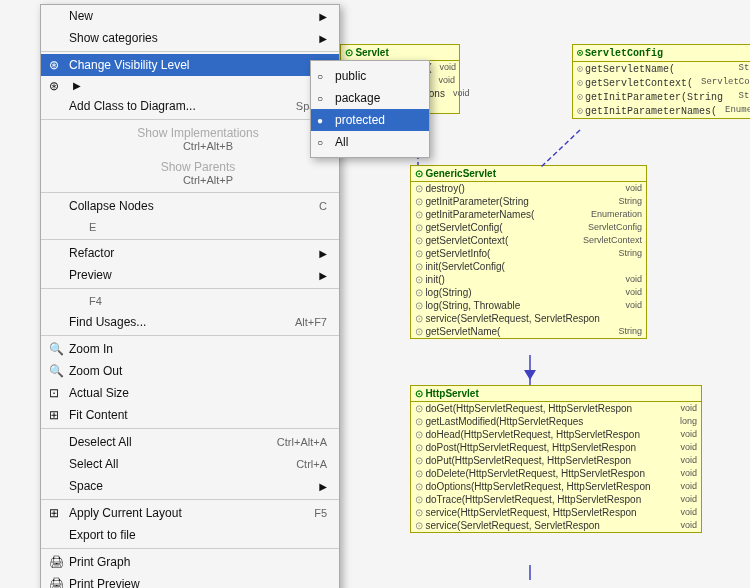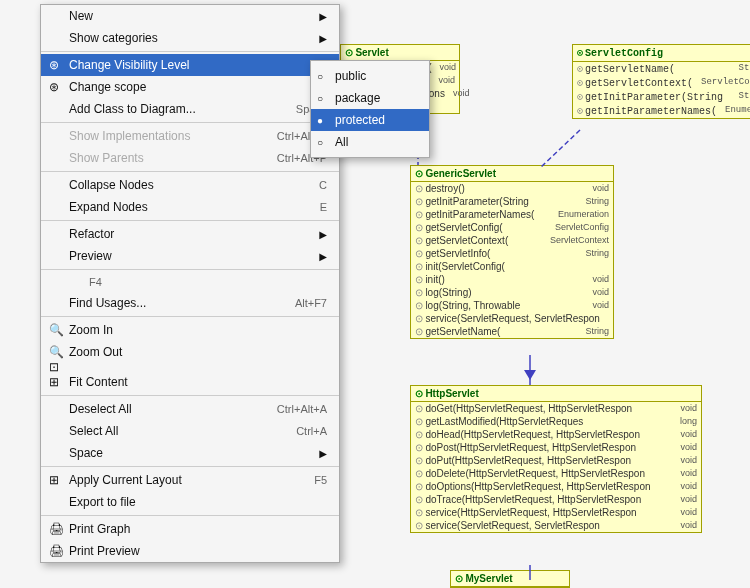--- a/index.html
+++ b/index.html
@@ -79,20 +79,21 @@
       white-space: nowrap;
       color: #111;
     }
     .menu-item:hover, .menu-item.active {
       background: #316ac5;
       color: #fff;
     }
     .menu-item.disabled {
       color: #aaa;
       cursor: default;
+      flex-direction: column;
     }
     .menu-item .menu-label { flex: 1; }
     .menu-item .menu-shortcut {
       color: #666;
       font-size: 11px;
       margin-left: 20px;
     }
     .menu-item .arrow {
       font-size: 10px;
       margin-left: 4px;
@@ -205,21 +206,21 @@
     <div class="uml-row">
       <span class="uml-row-left"><span class="icon">⊙</span>getInitParameter(String</span>
       <span class="uml-row-right">String</span>
     </div>
     <div class="uml-row">
       <span class="uml-row-left"><span class="icon">⊙</span>getInitParameterNames(</span>
       <span class="uml-row-right">Enumeration</span>
     </div>
   </div>
 
-  <div class="uml-box" style="left:410px; top:165px; width:204px;">
+  <div class="uml-box" style="left:410px; top:165px; width:237px;">
     <div class="uml-title">
       <span class="iface-icon">⊙</span><span>GenericServlet</span>
     </div>
     <div class="uml-row">
         <span class="uml-row-left"><span class="icon">⊙</span>destroy()</span>
         <span class="uml-row-right">void</span>
       </div>
     <div class="uml-row">
         <span class="uml-row-left"><span class="icon">⊙</span>getInitParameter(String</span>
         <span class="uml-row-right">String</span>
@@ -305,25 +306,20 @@
     <div class="uml-row">
         <span class="uml-row-left"><span class="icon">⊙</span>service(HttpServletRequest, HttpServletRespon</span>
         <span class="uml-row-right">void</span>
       </div>
     <div class="uml-row">
         <span class="uml-row-left"><span class="icon">⊙</span>service(ServletRequest, ServletRespon</span>
         <span class="uml-row-right">void</span>
       </div>
   </div>
 
-  <div class="uml-box" style="left:450px; top:570px; width:120px;">
-    <div class="uml-title">
-      <span class="iface-icon">⊙</span><span>MyServlet</span>
-    </div>
-  </div>
 
 </div>
 
 <div class="context-menu">
 
   <div class="menu-item">
     <span class="menu-label">New</span>
     <span class="arrow">▶</span>
   </div>
   <div class="menu-item">
@@ -332,21 +328,20 @@
   </div>
   <div class="menu-separator"></div>
 
   <div class="menu-item active">
     <span class="icon-left">⊛</span>
     <span class="menu-label">Change Visibility Level</span>
     <span class="arrow">▶</span>
   </div>
   <div class="menu-item">
     <span class="icon-left">⊛</span>
-    <span class="menu-label">Change scope</span>
     <span class="arrow">▶</span>
   </div>
   <div class="menu-item">
     <span class="menu-label">Add Class to Diagram...</span>
     <span class="menu-shortcut">Space</span>
   </div>
 
   <div class="menu-separator"></div>
 
   <div class="menu-item disabled">
@@ -358,21 +353,20 @@
     <span class="menu-shortcut">Ctrl+Alt+P</span>
   </div>
 
   <div class="menu-separator"></div>
 
   <div class="menu-item">
     <span class="menu-label">Collapse Nodes</span>
     <span class="menu-shortcut">C</span>
   </div>
   <div class="menu-item">
-    <span class="menu-label">Expand Nodes</span>
     <span class="menu-shortcut">E</span>
   </div>
 
   <div class="menu-separator"></div>
 
   <div class="menu-item">
     <span class="menu-label">Refactor</span>
     <span class="arrow">▶</span>
   </div>
   <div class="menu-item">
@@ -395,20 +389,21 @@
   <div class="menu-item">
     <span class="icon-left">🔍</span>
     <span class="menu-label">Zoom In</span>
   </div>
   <div class="menu-item">
     <span class="icon-left">🔍</span>
     <span class="menu-label">Zoom Out</span>
   </div>
   <div class="menu-item">
     <span class="icon-left">⊡</span>
+    <span class="menu-label">Actual Size</span>
   </div>
   <div class="menu-item">
     <span class="icon-left">⊞</span>
     <span class="menu-label">Fit Content</span>
   </div>
 
   <div class="menu-separator"></div>
 
   <div class="menu-item">
     <span class="menu-label">Deselect All</span>

